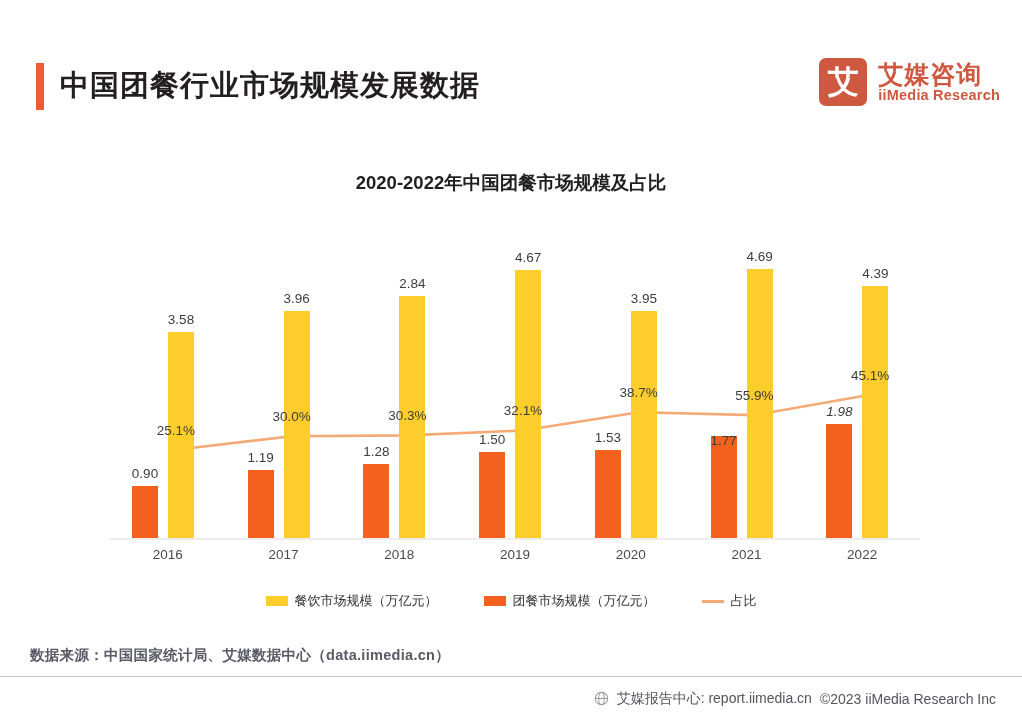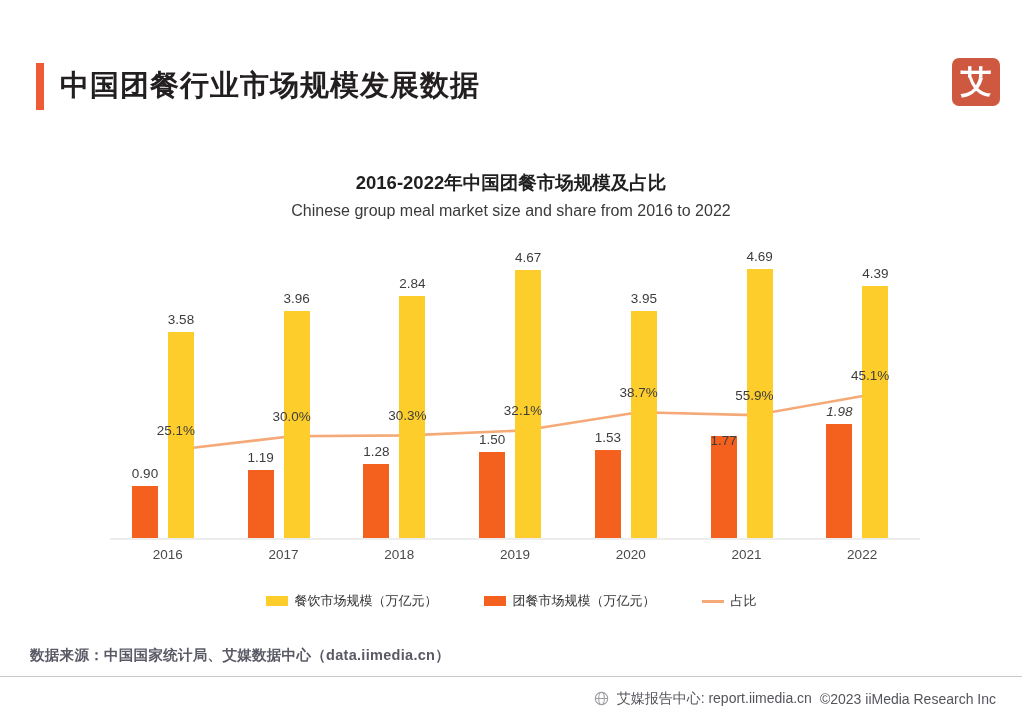--- a/index.html
+++ b/index.html
@@ -198,26 +198,29 @@
   .globe-icon { display: block; opacity: 0.75; }
 </style>
 </head>
 <body>
 
 <div class="header">
   <div class="title-accent"></div>
   <div class="page-title">中国团餐行业市场规模发展数据</div>
   <div class="brand">
     <div class="brand-mark">艾</div>
+    <div class="brand-text">
+      <div class="brand-cn">艾媒咨询</div>
+      <div class="brand-en">iiMedia Research</div>
+    </div>
   </div>
 </div>
 
 <div class="chart-wrap">
-  <div class="chart-title">2016-2022年中国团餐市场规模及占比</div>
-  <div class="chart-subtitle">Chinese group meal market size and share from 2016 to 2022</div>
+  <div class="chart-title">2020-2022年中国团餐市场规模及占比</div>
 
   <div class="plot">
     <div class="baseline"></div>
     <svg class="line-svg" viewBox="0 0 810 295" preserveAspectRatio="none">
       <polyline id="share-line" fill="none" stroke="#f5a977" stroke-width="2.6" stroke-linejoin="round" stroke-linecap="round" points="65.9,204.7 181.6,191.3 297.3,190.4 413.0,185.5 528.7,167.3 644.4,170.1 760.1,149.7"></polyline>
     </svg>
     <div id="groups">
         <div class="group" style="left: 0px; width: 115.714px;">
           <div class="bar orange" style="height: 51.7059px; background: rgb(244, 96, 30);"></div>
           <div class="bar yellow" style="height: 205.675px; background: rgb(253, 205, 43);"></div>

